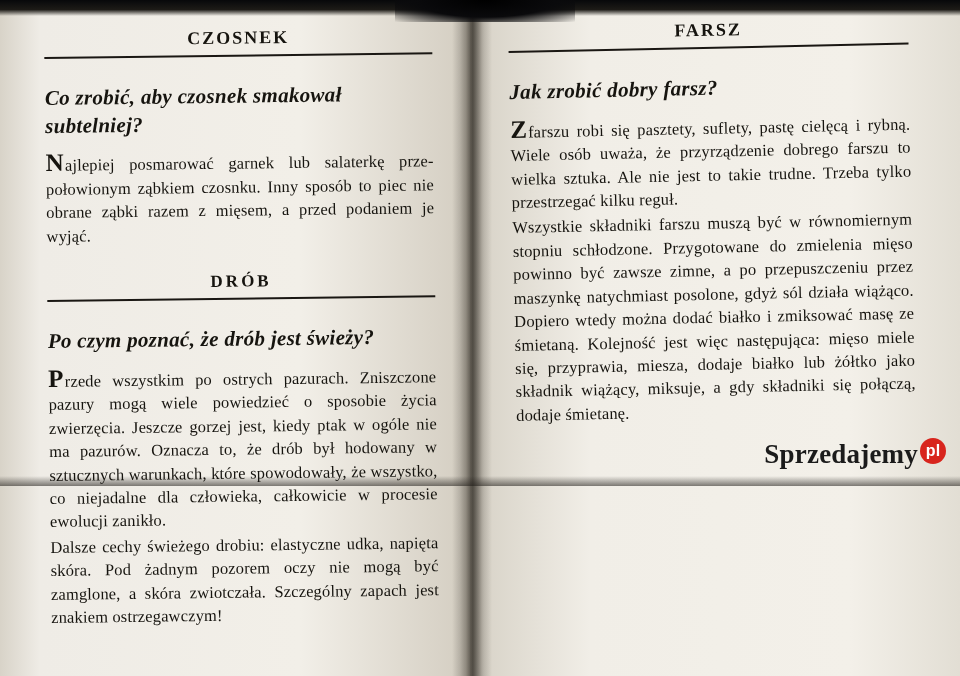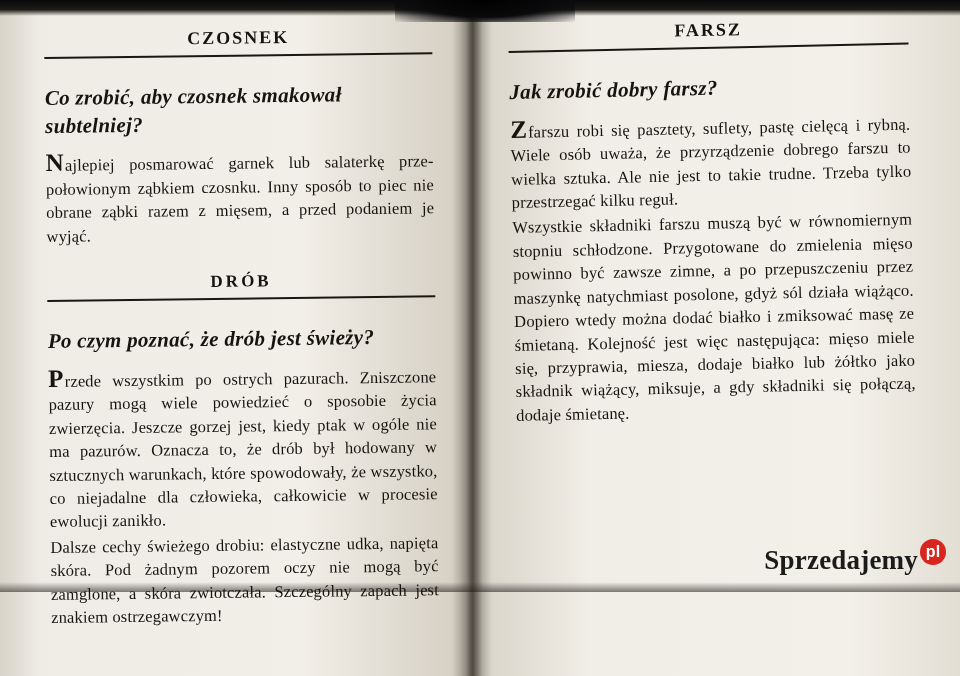--- a/index.html
+++ b/index.html
@@ -10,21 +10,21 @@
   body {
     width: 960px;
     height: 676px;
     overflow: hidden;
     font-family: "Liberation Serif", serif;
   }
 
   #book {
     position: relative;
     width: 960px;
-    height: 592px;
+    height: 486px;
     background: #5eead4;
   }
 
   
   .page {
     position: absolute;
     top: 0;
     height: 676px;
     background: #efece4;
   }
@@ -159,21 +159,21 @@
   .watermark {
     position: absolute;
     right: 14px;
     bottom: 16px;
     font-family: "Liberation Serif", serif;
     font-size: 27px;
     font-weight: 700;
     color: #1b1b1b;
     letter-spacing: 0.2px;
     display: flex;
-    align-items: flex-start;
+    align-items: flex-end;
   }
   .watermark .dot {
     display: inline-block;
     width: 26px;
     height: 26px;
     border-radius: 50%;
     background: #d8251d;
     color: #fff;
     font-size: 16px;
     font-weight: 700;

